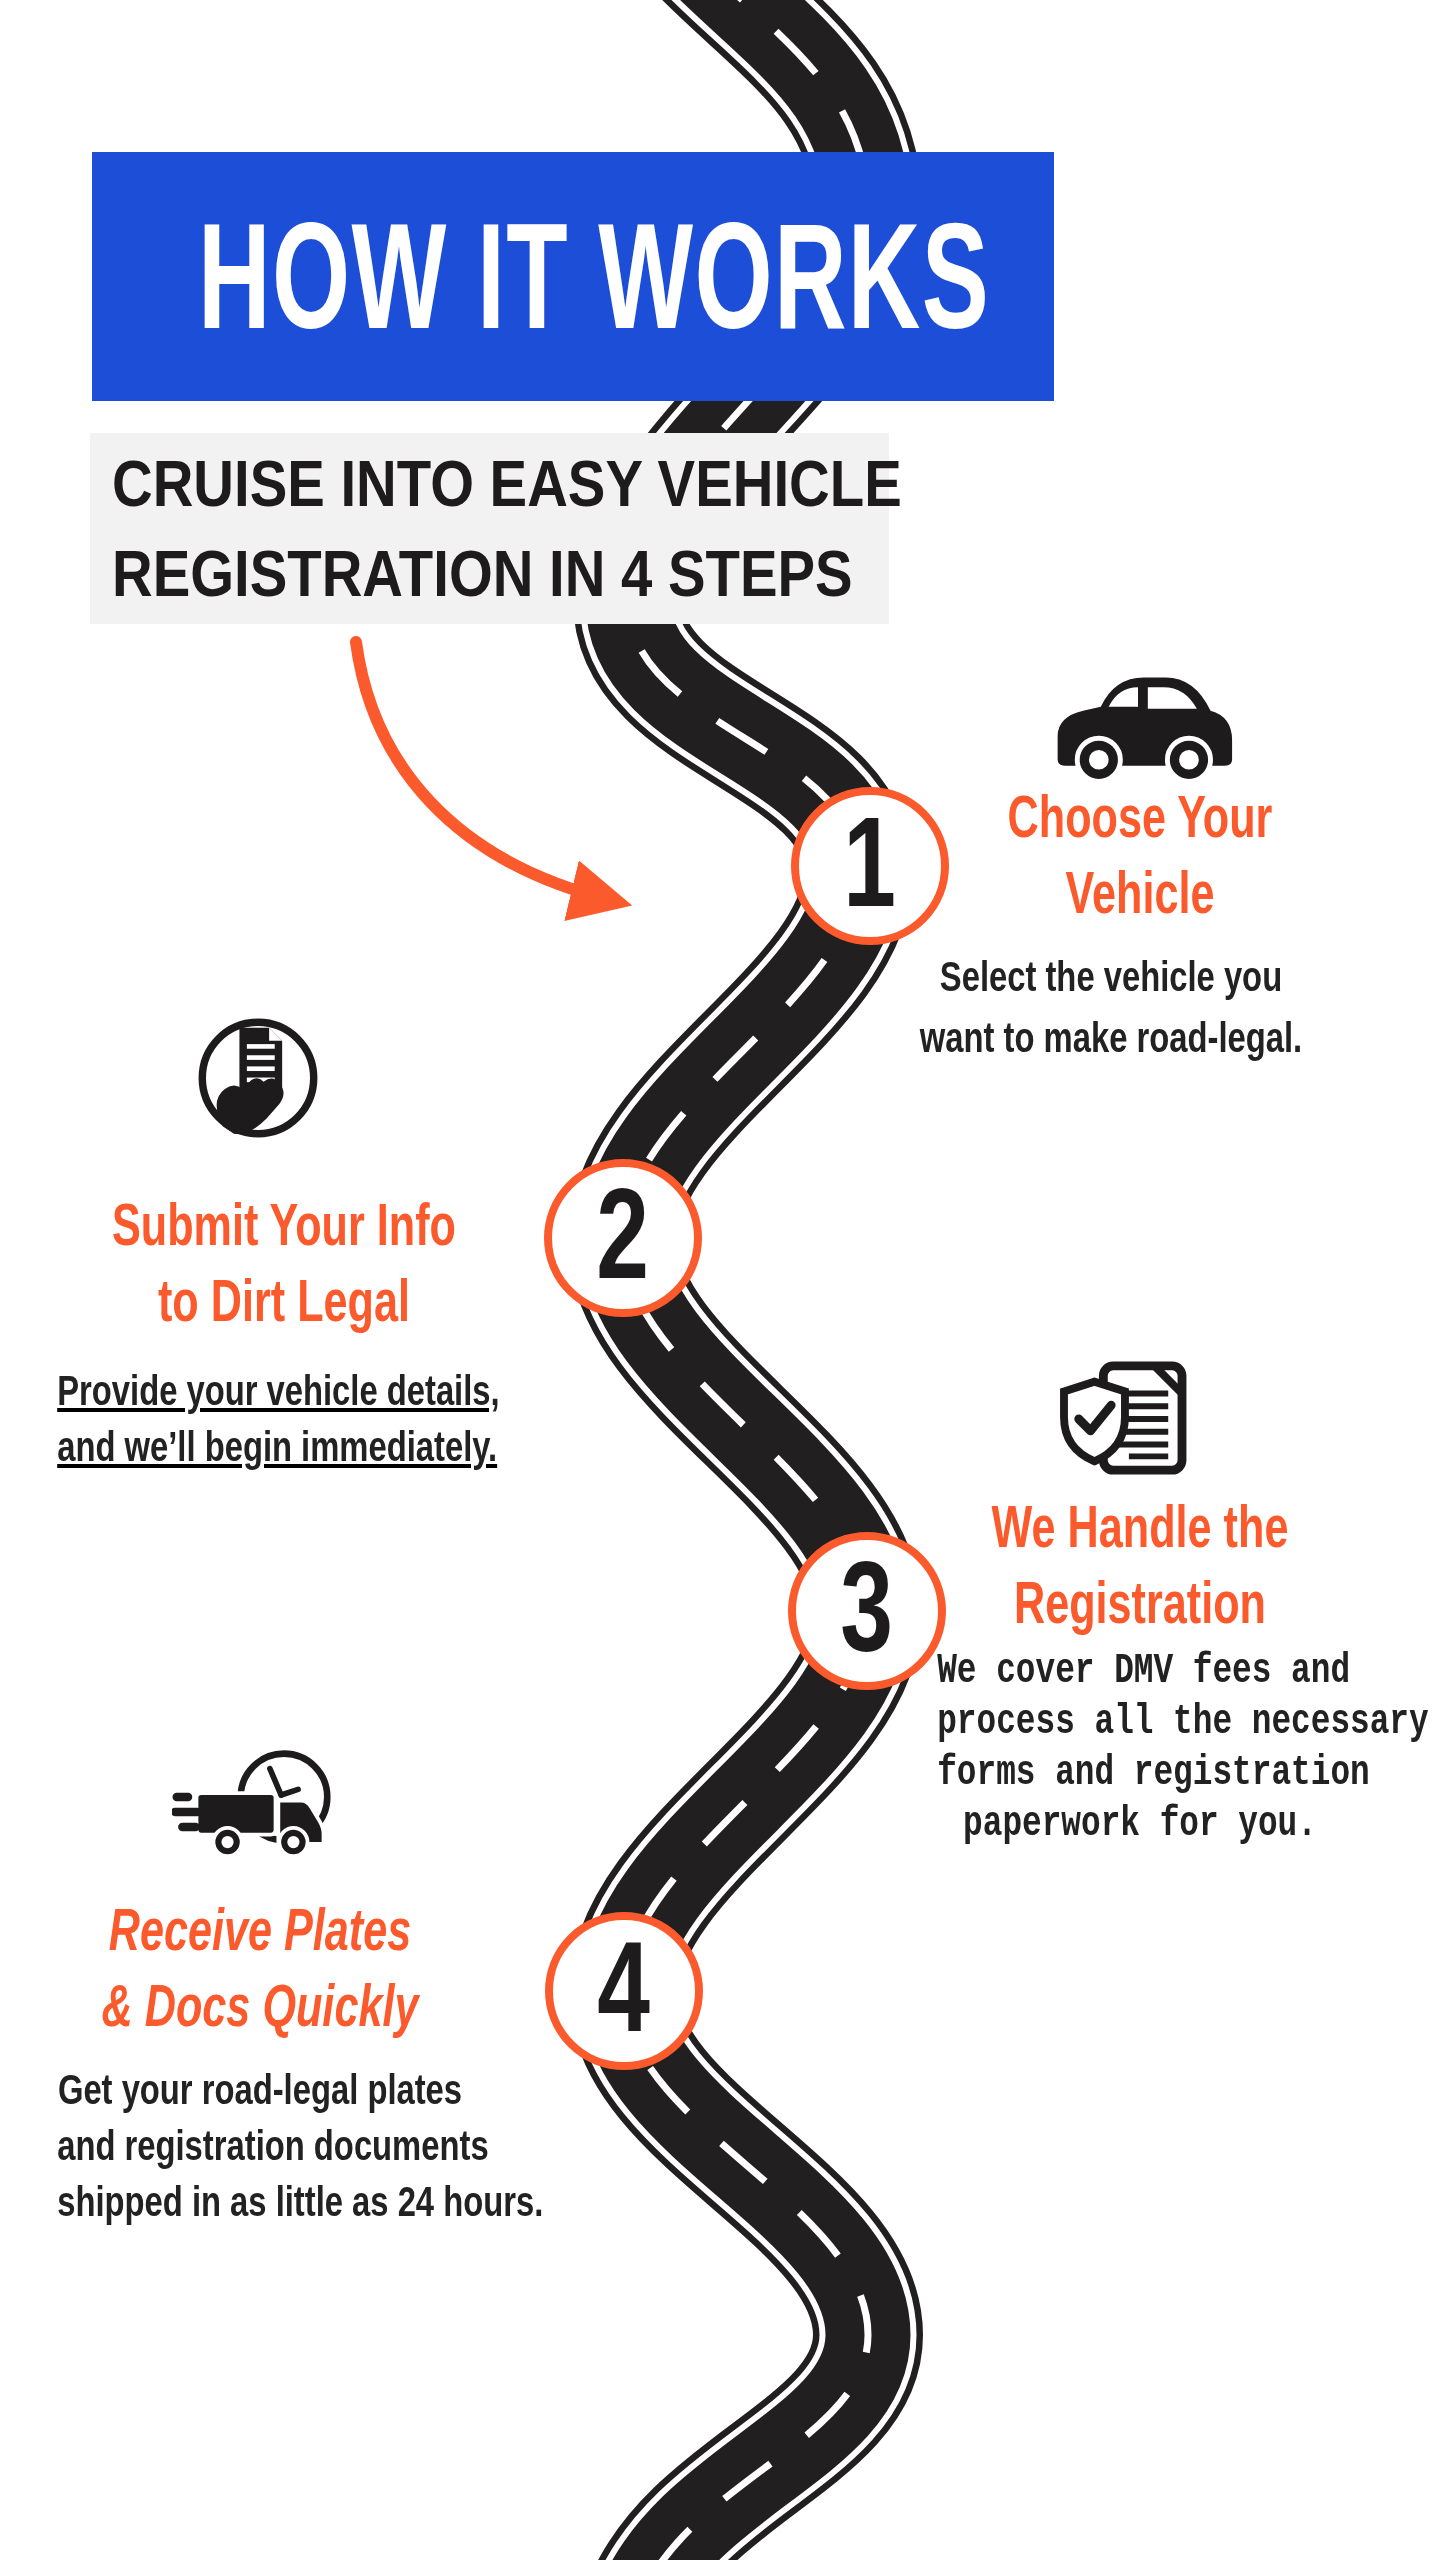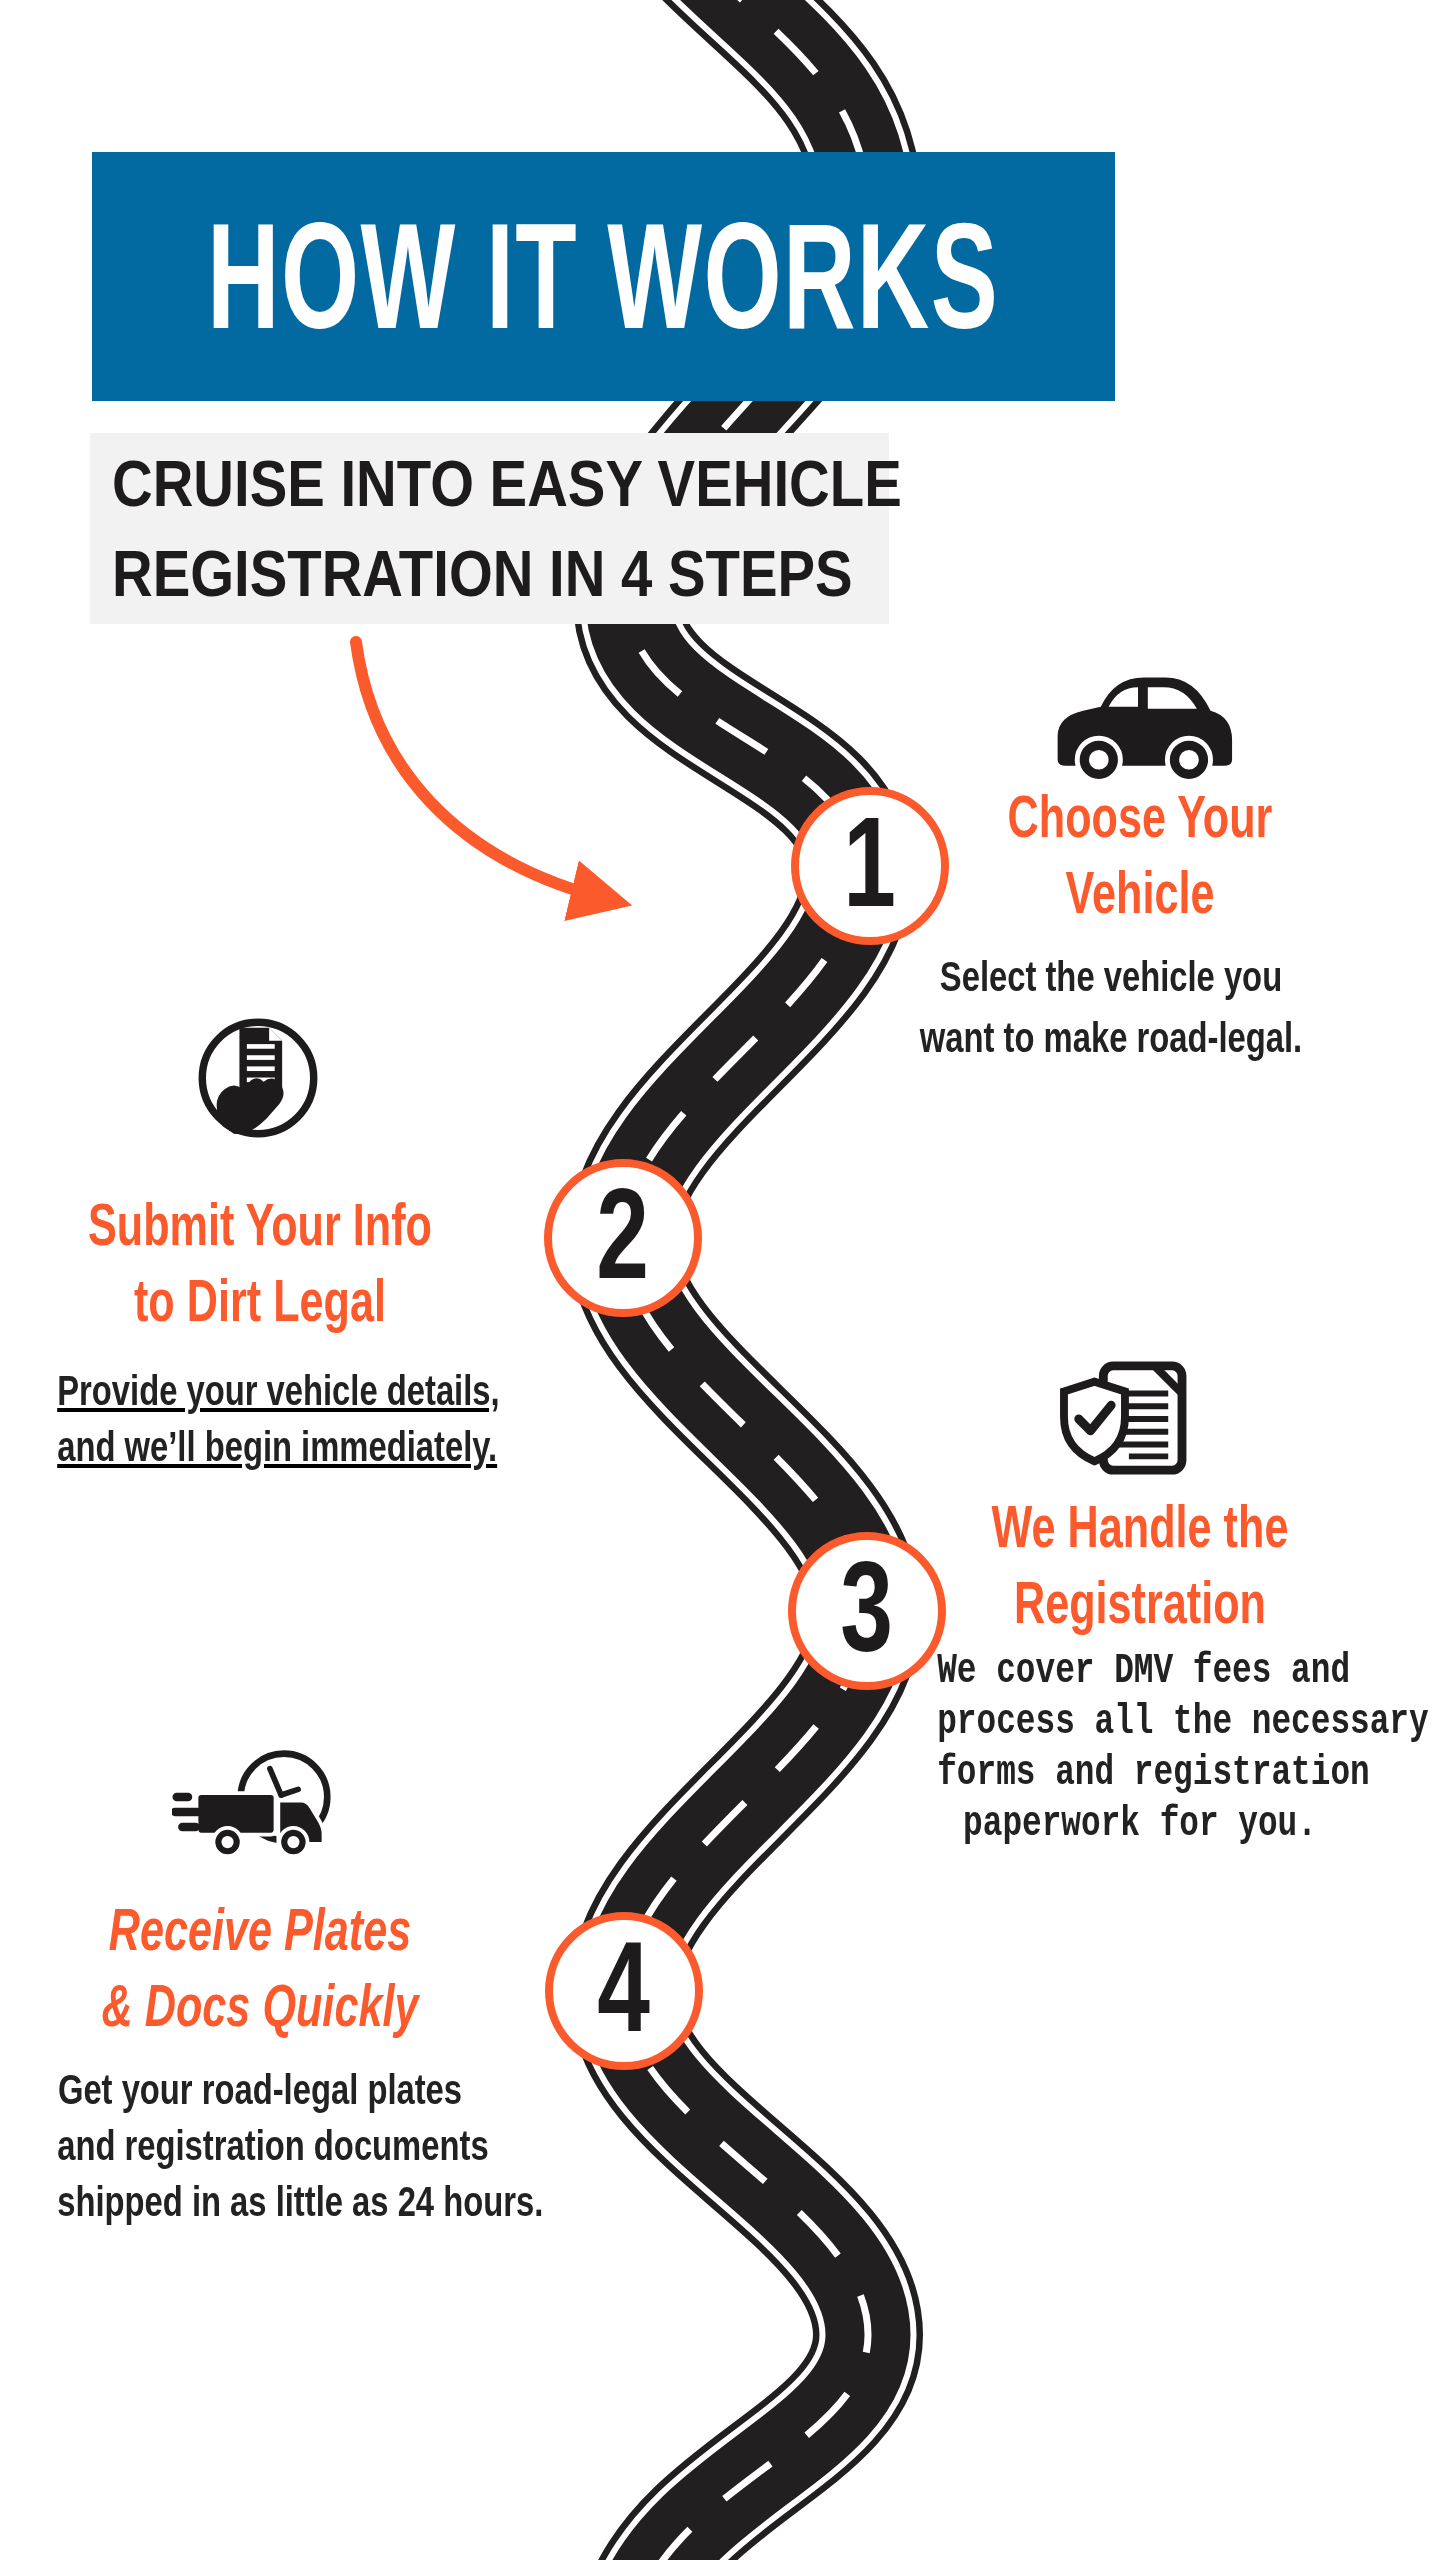--- a/index.html
+++ b/index.html
@@ -1,22 +1,22 @@
 <!DOCTYPE html>
 <html><head>
 <meta charset="utf-8">
 <style>
   html,body{margin:0;padding:0;background:#ffffff;}
   body{width:1440px;height:2560px;position:relative;overflow:hidden;
        font-family:"Liberation Sans",sans-serif;}
   .abs{position:absolute;}
   #road-svg{position:absolute;left:0;top:0;width:1440px;height:2560px;z-index:1;}
   
-  .banner{left:92px;top:152px;width:1023px;height:249px;background:#0369a1;z-index:3;
-          display:flex;align-items:center;justify-content:center;}
+  .banner{left:92px;top:152px;width:919px;height:249px;background:#1d4ed8;z-index:3;
+          display:flex;align-items:center;justify-content:center;padding-left:43px;}
   .banner-text{color:#ffffff;font-size:150px;font-weight:700;letter-spacing:2px;
                transform:scaleX(.67);transform-origin:50% 50%;white-space:nowrap;}
   
   .subbox{left:90px;top:433px;width:799px;height:191px;background:#F2F2F2;z-index:3;
           display:flex;flex-direction:column;justify-content:center;padding-left:22px;box-sizing:border-box;text-align:right;}
   .sub-line{color:#1D1B1B;font-size:64px;font-weight:700;line-height:90px;white-space:nowrap;
             transform:scaleX(.88);transform-origin:0 50%;}
   
   .num-circle{width:142px;height:142px;border:8px solid #FB5A2D;border-radius:50%;background:#ffffff;
               z-index:4;display:flex;align-items:center;justify-content:center;}
@@ -108,21 +108,21 @@
     <path fill="#ffffff" d="M82,16 l14,14 h-14 z"></path>
     <g stroke="#ffffff" stroke-width="5">
       <line x1="58" y1="36" x2="88" y2="36"></line>
       <line x1="58" y1="48" x2="88" y2="48"></line>
       <line x1="58" y1="60" x2="88" y2="60"></line>
       <line x1="58" y1="72" x2="88" y2="72"></line>
     </g>
     <path fill="#1D1B1B" d="M32,122 Q18,94 34,82 Q44,74 54,82 L60,75 Q68,66 76,74 Q86,66 93,76 Q102,86 93,98 L79,114 Q60,133 44,130 Z"></path>
   </svg>
 </div>
-<div class="abs block" style="left:0px;top:1187px;width:520px;">
+<div class="abs block" style="left:0px;top:1187px;width:520px;padding-left:24px;">
   <div class="t-line">Submit Your Info</div>
   <div class="t-line">to Dirt Legal</div>
 </div>
 <div class="abs block mid" style="left:0px;top:1363px;width:520px;text-decoration:underline;">
   <div class="b-line">Provide your vehicle details,</div>
   <div class="b-line">and we’ll begin immediately.</div>
 </div>
 
 <div class="abs icon-box" style="left:1056px;top:1360px;width:133px;height:118px;">
   <svg viewBox="0 0 135 120" width="133" height="118" xmlns="http://www.w3.org/2000/svg">

